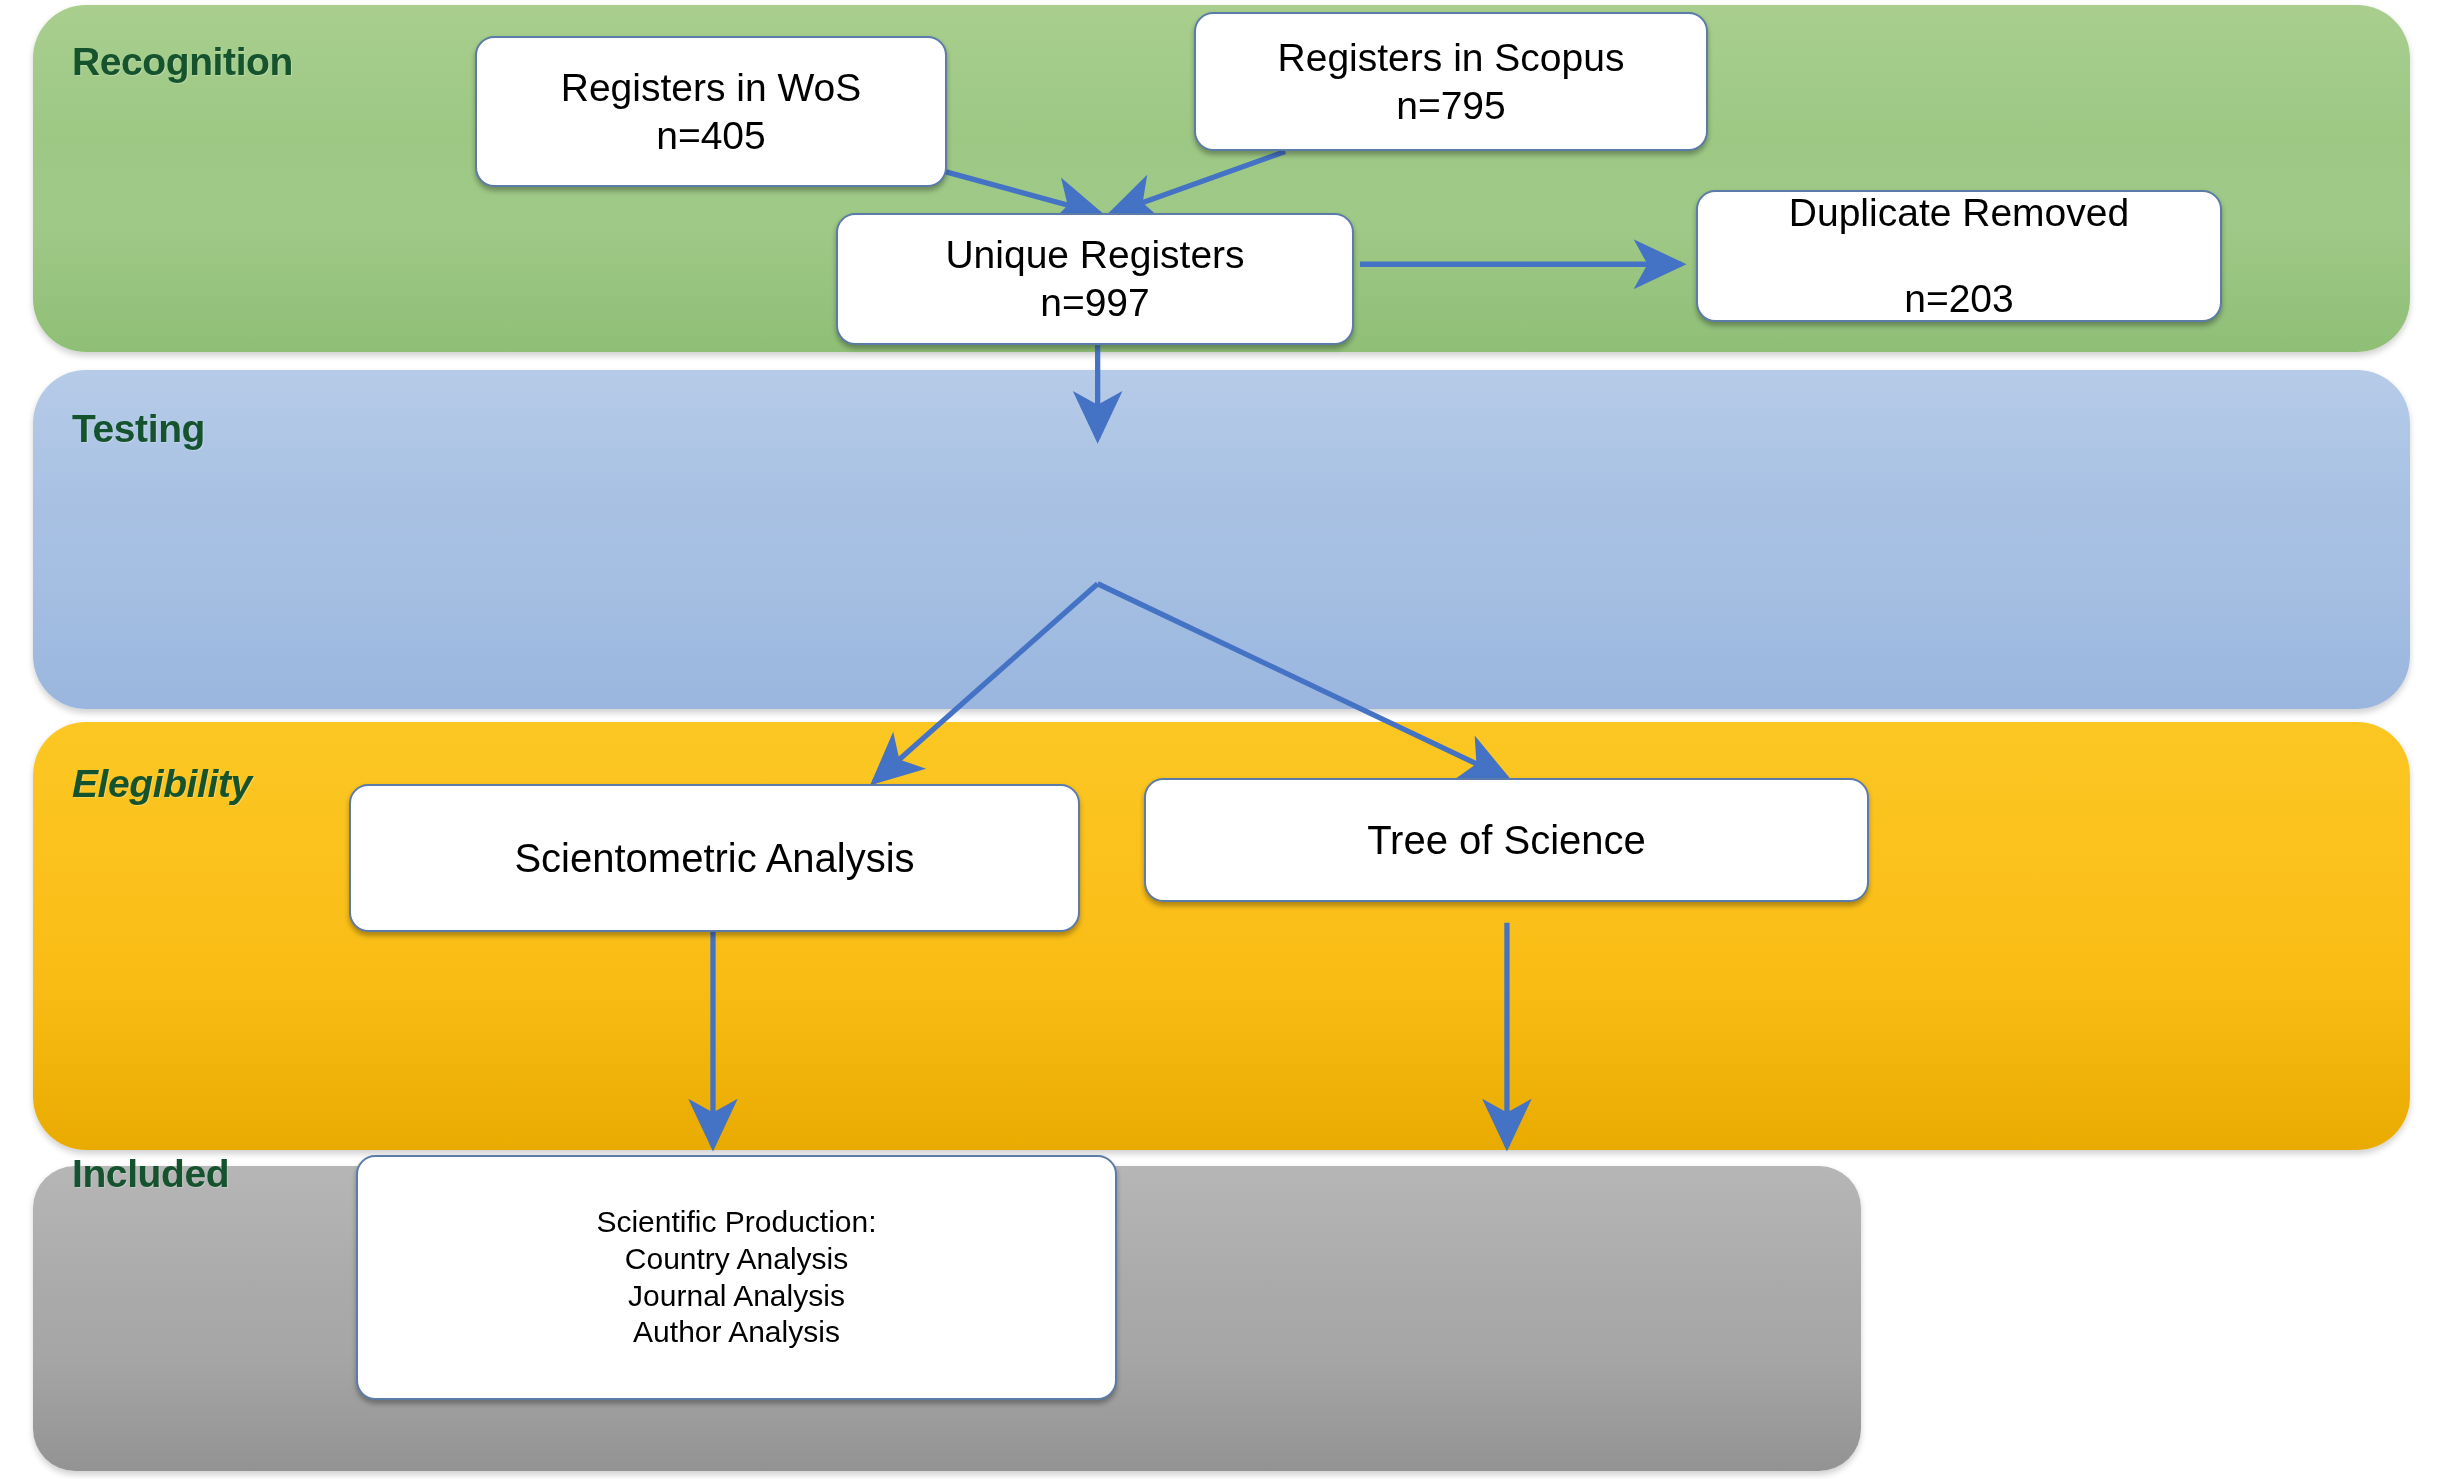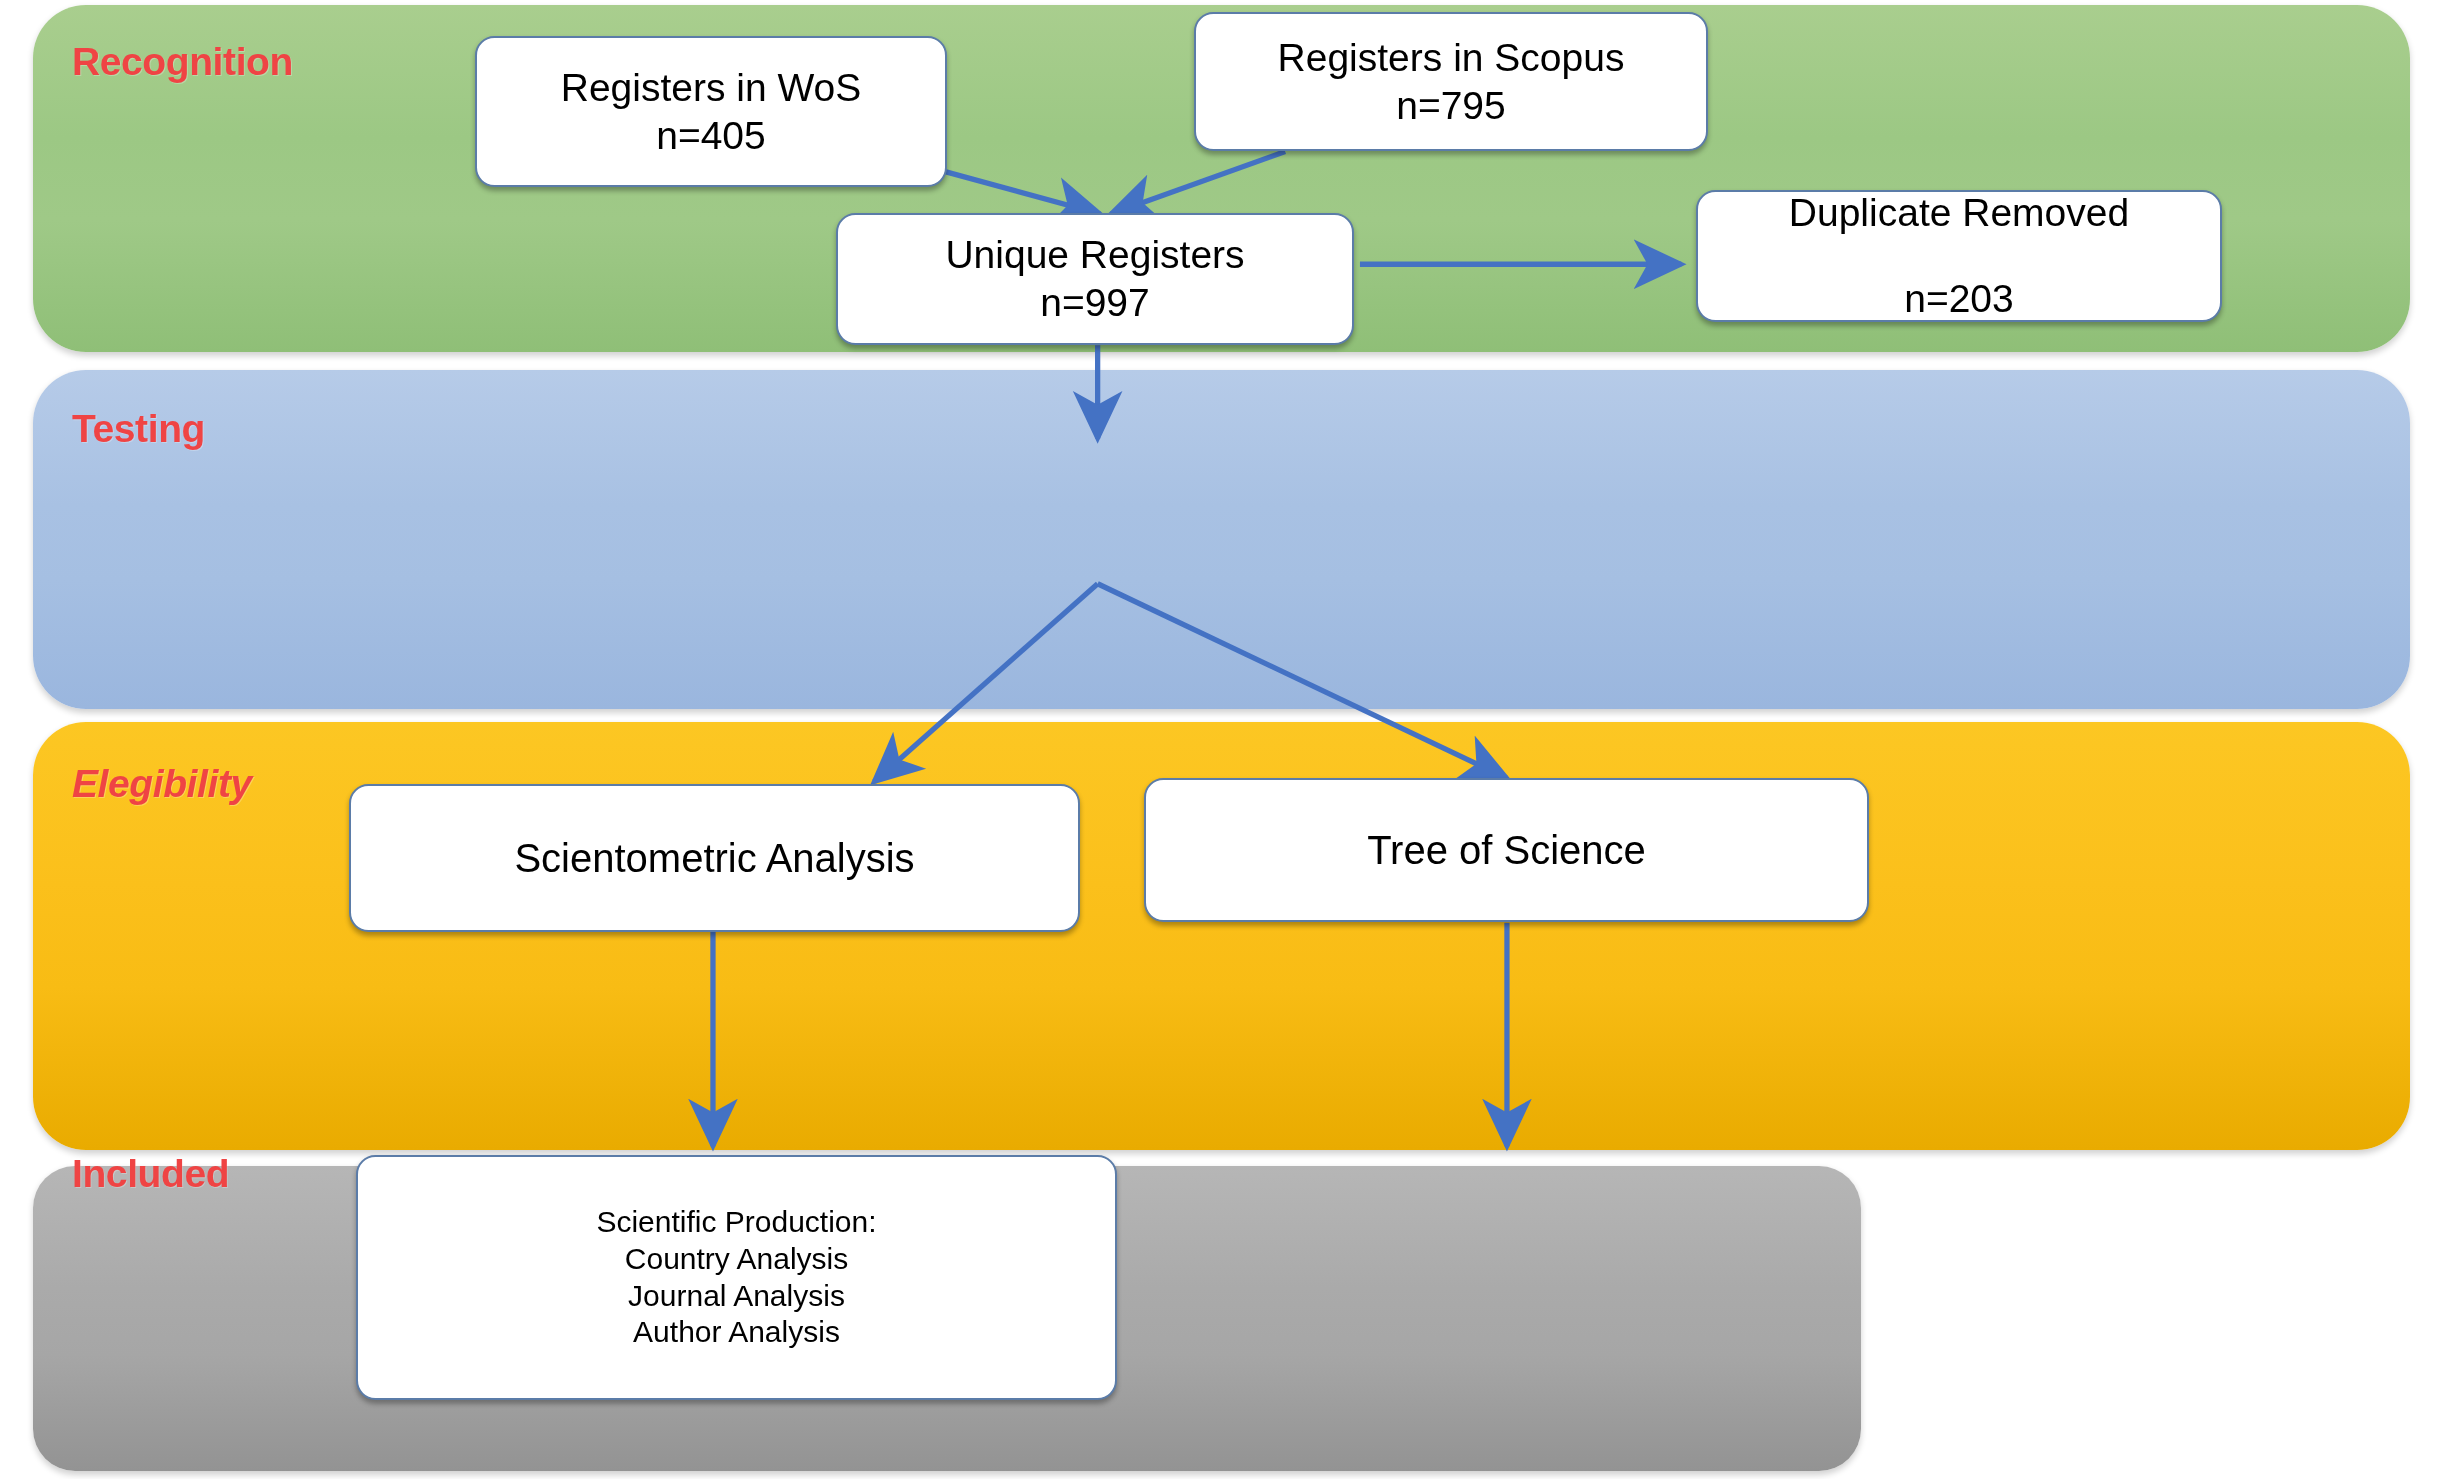--- a/index.html
+++ b/index.html
@@ -34,21 +34,21 @@
   .band-included{
     left:33px; top:1166px; width:1828px; height:305px;
     background:linear-gradient(180deg,#b6b6b6 0%,#aaaaaa 40%,#a6a6a6 62%,#939393 100%);
     border-radius:42px;
   }
 
   .band-label{
     position:absolute;
     font-weight:bold;
     font-size:39px;
-    color:#ef4444;
+    color:#14532d;
     letter-spacing:-0.4px;
     white-space:nowrap;
     text-shadow:0.9px 0.9px 0 rgba(255,255,255,0.25);
   }
 
   
   .node{
     position:absolute;
     background:#ffffff;
     border:2.6px solid #5b7ca8;
@@ -141,21 +141,21 @@
   <div class="node fs-mid" style="left:1696px; top:190px; width:526px; height:132px;gap:38px;">
     <span class="line">Duplicate Removed</span>
     <span class="line">n=203</span>
   </div>
 
 
   <div class="node fs-big" style="left:349px; top:784px; width:731px; height:148px;">
     <span class="line">Scientometric Analysis</span>
   </div>
 
-  <div class="node fs-big" style="left:1144px; top:778px; width:725px; height:144px;">
+  <div class="node fs-big" style="left:1144px; top:778px; width:725px; height:124px;">
     <span class="line">Tree of Science</span>
   </div>
 
   <div class="node fs-small" style="left:356px; top:1155px; width:761px; height:245px;">
     <span class="line">Scientific Production:</span>
     <span class="line">Country Analysis</span>
     <span class="line">Journal Analysis</span>
     <span class="line">Author Analysis</span>
   </div>
 

